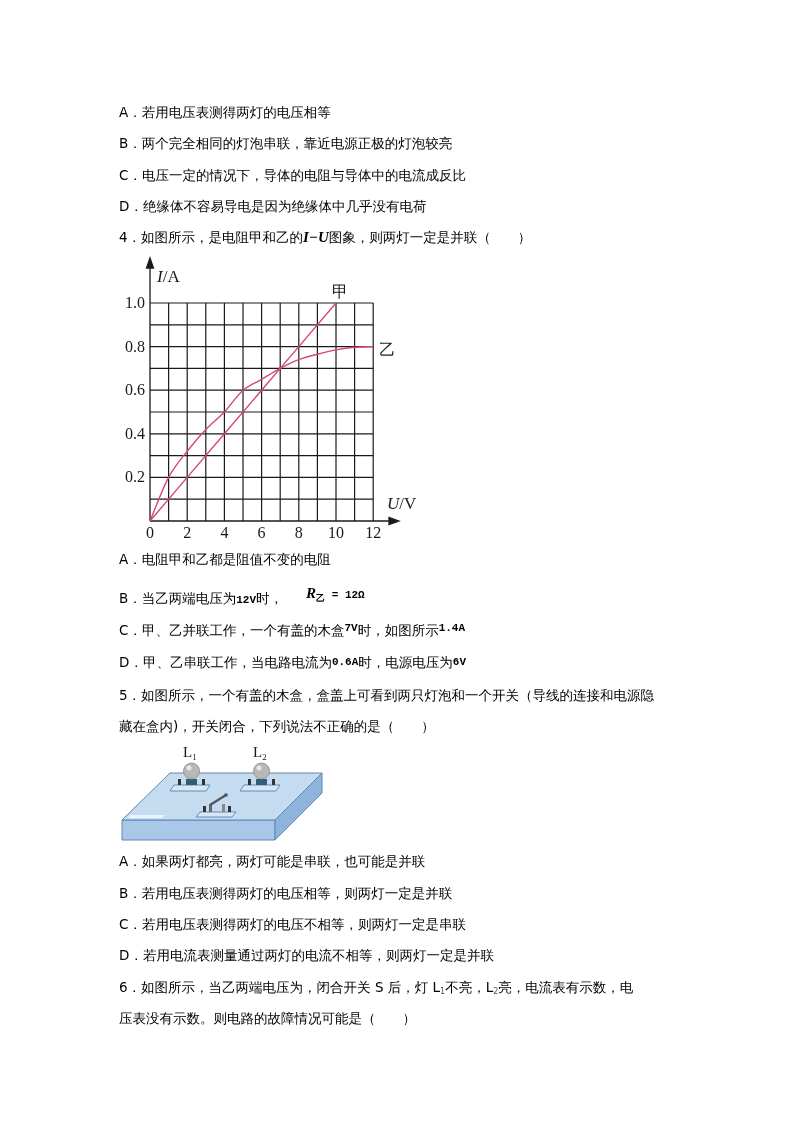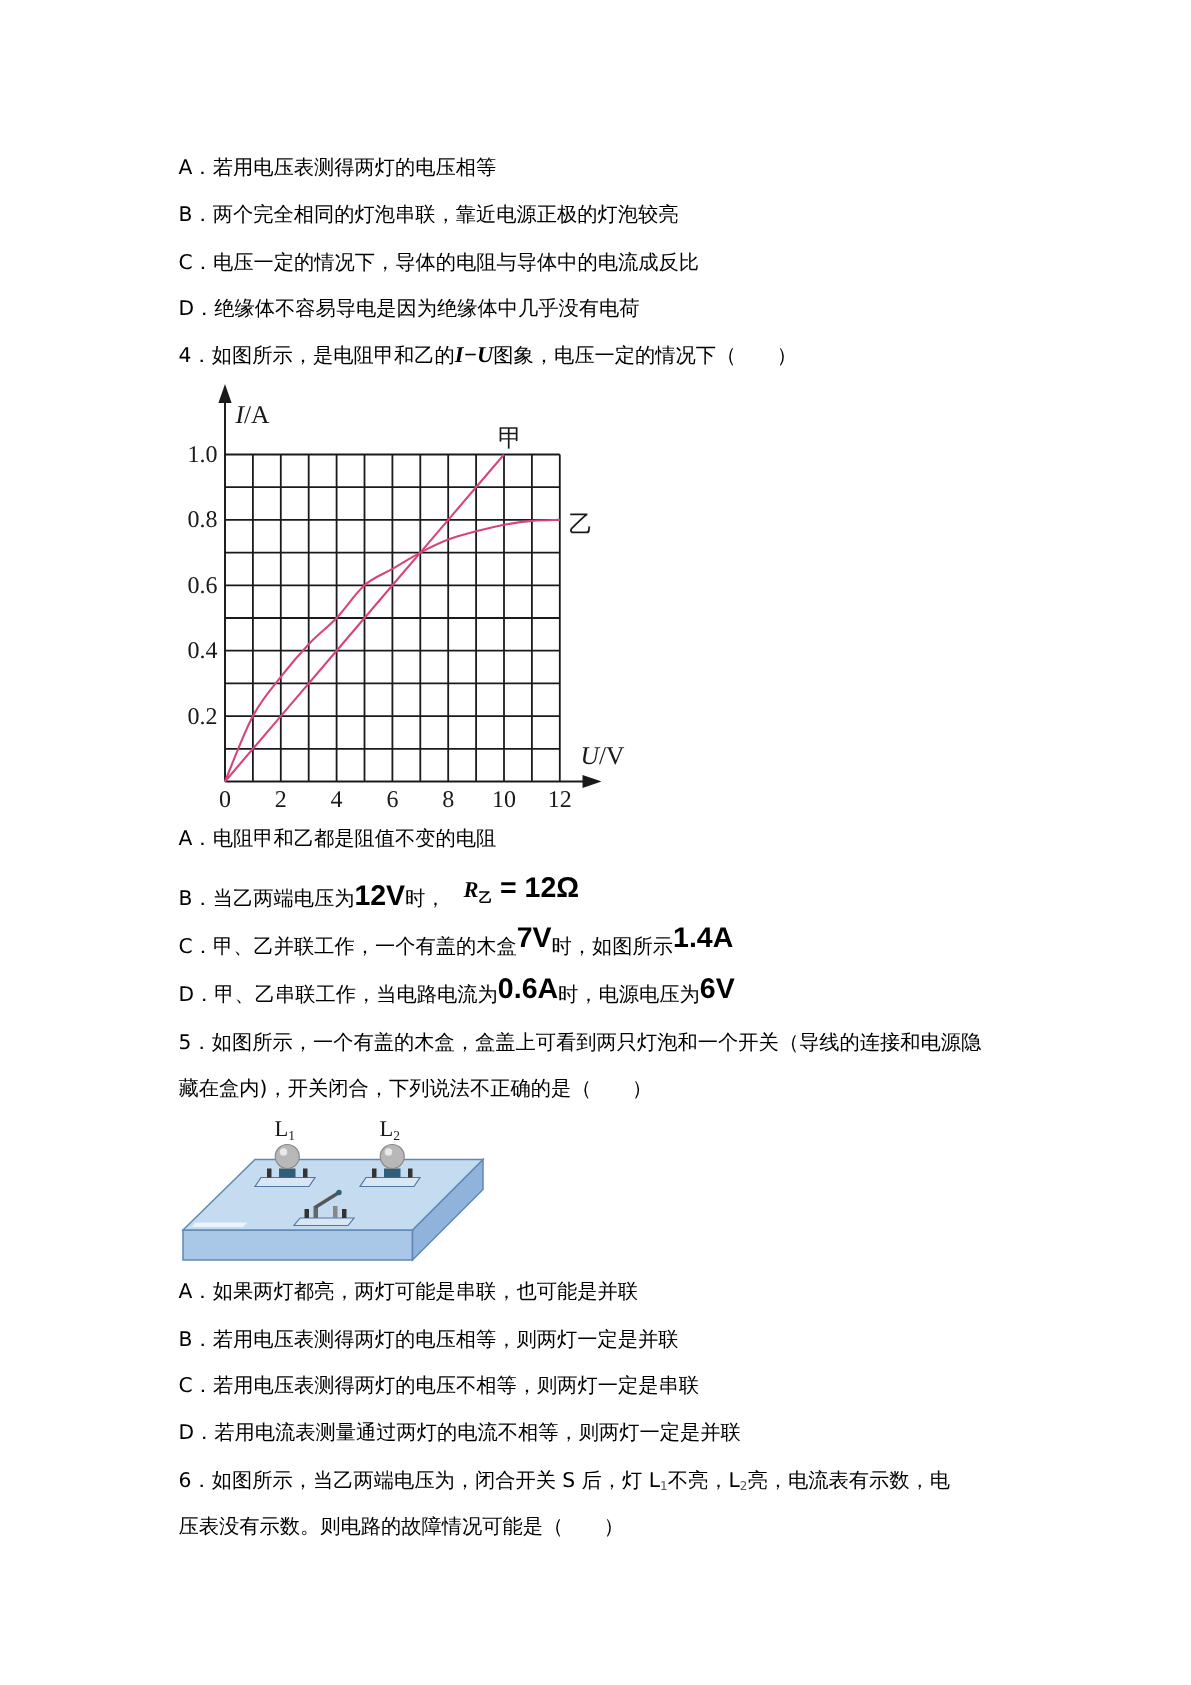--- a/index.html
+++ b/index.html
@@ -1,36 +1,36 @@
 <!DOCTYPE html>
 <html><head>
 <meta charset="utf-8">
 <style>
   html, body { margin: 0; padding: 0; background: #ffffff; }
   body { width: 794px; height: 1123px; position: relative; overflow: hidden;
          font-family: "DejaVu Sans", sans-serif; color: #000; }
   .line { position: absolute; left: 119px; font-size: 13.5px; line-height: 18px; white-space: nowrap; }
-  .math { font-family: Liberation Sans, sans-serif; font-weight: bold; font-size: 19px; }
+  .math { font-family: Liberation Mono, monospace; font-weight: bold; font-size: 11px; }
   .math-i { font-family: "Liberation Serif", serif; font-weight: bold; font-style: italic; font-size: 15px; }
   .sub { font-size: 8px; vertical-align: -2px; color: #555; }
   .sub-b { font-size: 9px; vertical-align: -3px; font-weight: bold; font-style: normal; }
   svg text { font-family: "Liberation Serif", serif; }
   #chart { position: absolute; left: 110px; top: 255px; }
   #box-figure { position: absolute; left: 110px; top: 735px; }
 </style>
 </head>
 <body>
 
 <div class="line" style="top:103px"><span>A．</span><span>若用电压表测得两灯的电压相等</span></div>
 <div class="line" style="top:134px"><span>B．</span><span>两个完全相同的灯泡串联，靠近电源正极的灯泡较亮</span></div>
 <div class="line" style="top:166px"><span>C．</span><span>电压一定的情况下，导体的电阻与导体中的电流成反比</span></div>
 <div class="line" style="top:197px"><span>D．</span><span>绝缘体不容易导电是因为绝缘体中几乎没有电荷</span></div>
 
 <div class="line" style="top:228px">
-  <span>4．</span><span>如图所示，是电阻甲和乙的</span><span class="math-i">I−U</span><span>图象，电压一定的情况下（　　）</span>
+  <span>4．</span><span>如图所示，是电阻甲和乙的</span><span class="math-i">I−U</span><span>图象，则两灯一定是并联（　　）</span>
 </div>
 
 <svg id="chart" width="320" height="290" viewBox="110 255 320 290" xmlns="http://www.w3.org/2000/svg">
 
   <g id="grid" stroke="#1a1a1a" stroke-width="1.2">
       <line x1="168.6" y1="521" x2="168.6" y2="303"></line>
       <line x1="187.2" y1="521" x2="187.2" y2="303"></line>
       <line x1="205.8" y1="521" x2="205.8" y2="303"></line>
       <line x1="224.4" y1="521" x2="224.4" y2="303"></line>
       <line x1="243" y1="521" x2="243" y2="303"></line>
@@ -79,21 +79,21 @@
       <path d="M150,521 L187.2,477.4 L224.4,433.8 L261.6,390.20000000000005 L280.20000000000005,368.4 L298.8,346.6 L336,303" stroke="#d6447f"></path>
       <path d="M150,521 C153.1,513.7333333333333 162.4,489.02666666666664 168.6,477.4 C174.79999999999998,465.7733333333333 181,459.23333333333335 187.2,451.24 C193.39999999999998,443.24666666666667 199.60000000000002,435.98 205.8,429.44 C212,422.9 218.20000000000002,418.53999999999996 224.4,412 C230.6,405.46000000000004 236.8,395.65000000000003 243,390.20000000000005 C249.2,384.75000000000006 255.4,382.9333333333333 261.6,379.29999999999995 C267.8,375.66666666666663 274.00000000000006,371.66999999999996 280.20000000000005,368.4 C286.40000000000003,365.13 292.6,362.0416666666667 298.8,359.68 C305,357.3183333333333 311.2,355.865 317.4,354.23 C323.59999999999997,352.595 329.8,351.03266666666667 336,349.87 C342.2,348.70733333333334 348.40000000000003,347.79900000000004 354.6,347.254 C360.8,346.709 370.1,346.709 373.20000000000005,346.6" stroke="#d6447f"></path>
     </g>
   <g id="series-labels" font-size="16" fill="#1a1a1a" style="font-family:'DejaVu Sans',sans-serif">
       <text x="332" y="297">甲</text>
       <text x="379.20000000000005" y="354.6">乙</text>
     </g>
 </svg>
 
 <div class="line" style="top:550px"><span>A．</span><span>电阻甲和乙都是阻值不变的电阻</span></div>
-<div class="line" style="top:589px"><span>B．</span><span>当乙两端电压为</span><span class="math">12V</span><span>时，</span><span style="position:relative;top:-5px;margin-left:12px"><span class="math-i">R</span><span class="sub-b">乙</span><span class="math"> = 12Ω</span></span></div>
+<div class="line" style="top:589px"><span>B．</span><span>当乙两端电压为</span><span class="math">12V</span><span>时，</span><span style="position:relative;top:-5px;margin-left:23px"><span class="math-i">R</span><span class="sub-b">乙</span><span class="math"> = 12Ω</span></span></div>
 <div class="line" style="top:621px"><span>C．</span><span>甲、乙并联工作，一个有盖的木盒</span><span class="math" style="position:relative;top:-4px">7V</span><span>时，如图所示</span><span class="math" style="position:relative;top:-4px">1.4A</span></div>
 <div class="line" style="top:653px"><span>D．</span><span>甲、乙串联工作，当电路电流为</span><span class="math" style="position:relative;top:-2px">0.6A</span><span>时，电源电压为</span><span class="math" style="position:relative;top:-2px">6V</span></div>
 
 <div class="line" style="top:686px"><span>5．</span><span>如图所示，一个有盖的木盒，盒盖上可看到两只灯泡和一个开关（导线的连接和电源隐</span></div>
 <div class="line" style="top:717px"><span>藏在盒内)，开关闭合，下列说法不正确的是（　　）</span></div>
 
 <svg id="box-figure" width="220" height="110" viewBox="0 0 220 110" xmlns="http://www.w3.org/2000/svg">
 
   <polygon points="12,85 165,85 165,105 12,105" fill="#a9c8e8" stroke="#5f88b5" stroke-width="1"></polygon>
   <polygon points="165,85 212,38 212,58 165,105" fill="#8fb3da" stroke="#5f88b5" stroke-width="1"></polygon>

